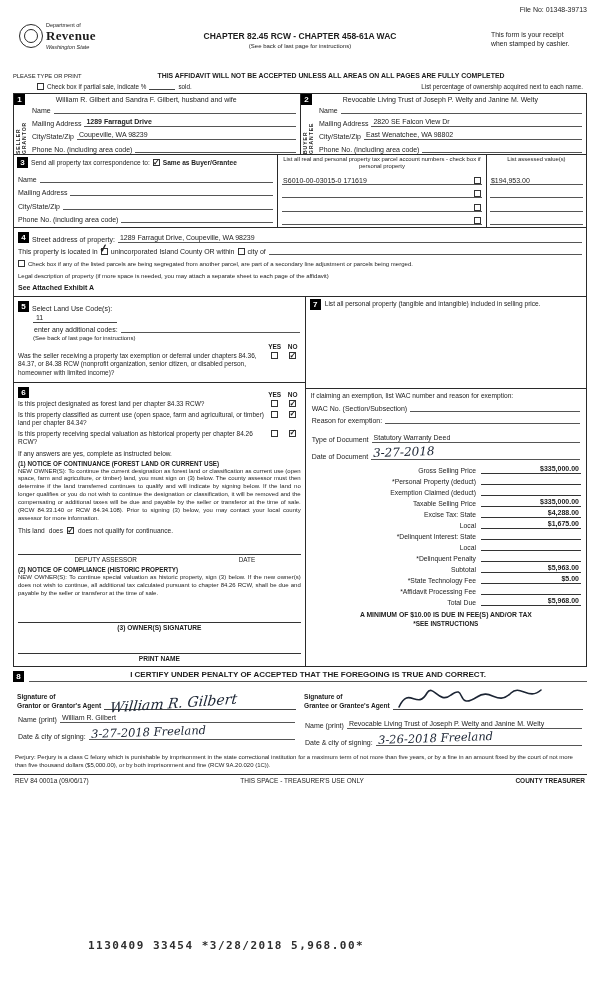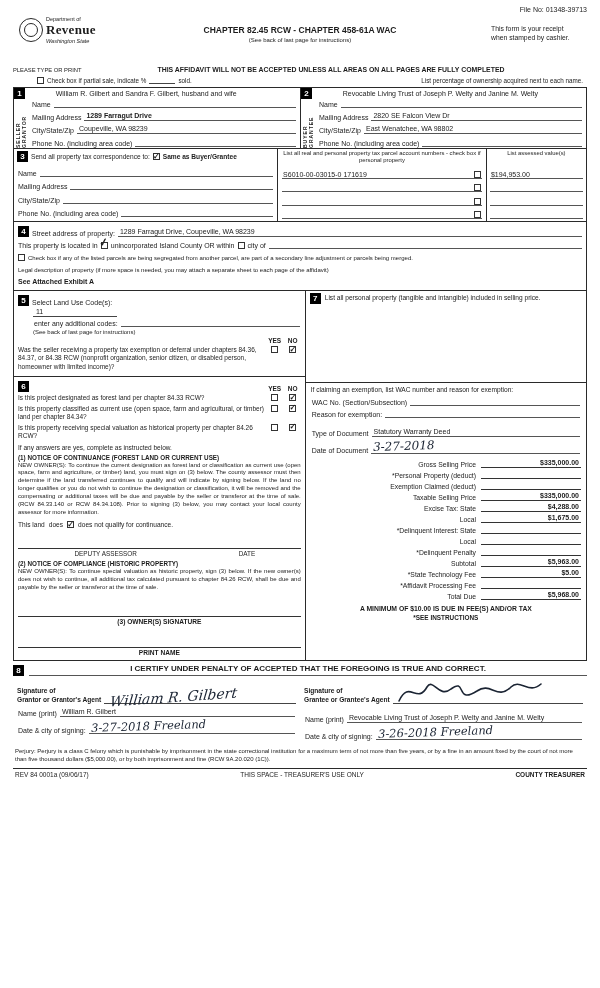--- a/index.html
+++ b/index.html
@@ -5,21 +5,21 @@
   * { margin:0; padding:0; box-sizing:border-box; }
   html,body { background:#e8e8e8; }
   .page { width:600px; height:988px; margin:0 auto; background:#ffffff; position:relative;
           font-family:"Liberation Sans", sans-serif; font-size:7px; color:#1c1c1c;
           padding:6px 13px 0; overflow:hidden; }
   .b { font-weight:bold; }
   .t6 { font-size:6px; }
 
   
   .file-no { text-align:right; font-size:7px; }
-  .header { position:relative; height:52px; margin-top:1px; }
+  .header { position:relative; height:52px; margin-top:7px; }
   .logo { position:absolute; left:6px; top:2px; display:flex; align-items:center; gap:3px; }
   .seal { width:24px; height:24px; border:1.6px solid #2a2a2a; border-radius:50%; position:relative; flex:none; }
   .seal::after { content:""; position:absolute; left:4px; top:4px; right:4px; bottom:4px; border:1px solid #2a2a2a; border-radius:50%; }
   .l-dept { font-size:5.5px; }
   .l-name { font-size:13px; font-weight:bold; font-family:"Liberation Serif", serif; letter-spacing:.3px; }
   .l-state { font-size:5.5px; font-style:italic; }
   .titles { text-align:center; padding-top:9px; }
   .title { font-size:12.5px; font-weight:bold; letter-spacing:.3px; }
   .chapter { font-size:8.5px; font-weight:bold; margin-top:2px; }
   .seeback { font-size:6px; margin-top:2px; }
@@ -544,14 +544,15 @@
   </div>
 
   <div class="perjury">Perjury:  Perjury is a class C felony which is punishable by imprisonment in the state correctional institution for a maximum term of not more than five years, or by a fine in an amount fixed by the court of not more than five thousand dollars ($5,000.00), or by both imprisonment and fine (RCW 9A.20.020 (1C)).</div>
 
   <div class="footerline">
     <span>REV 84 0001a (09/06/17)</span>
     <span>THIS SPACE - TREASURER'S USE ONLY</span>
     <span class="b">COUNTY TREASURER</span>
   </div>
 
+  <div class="stamp">1130409 33454 *3/28/2018 5,968.00*</div>
 
 </div>
 
 </body></html>

